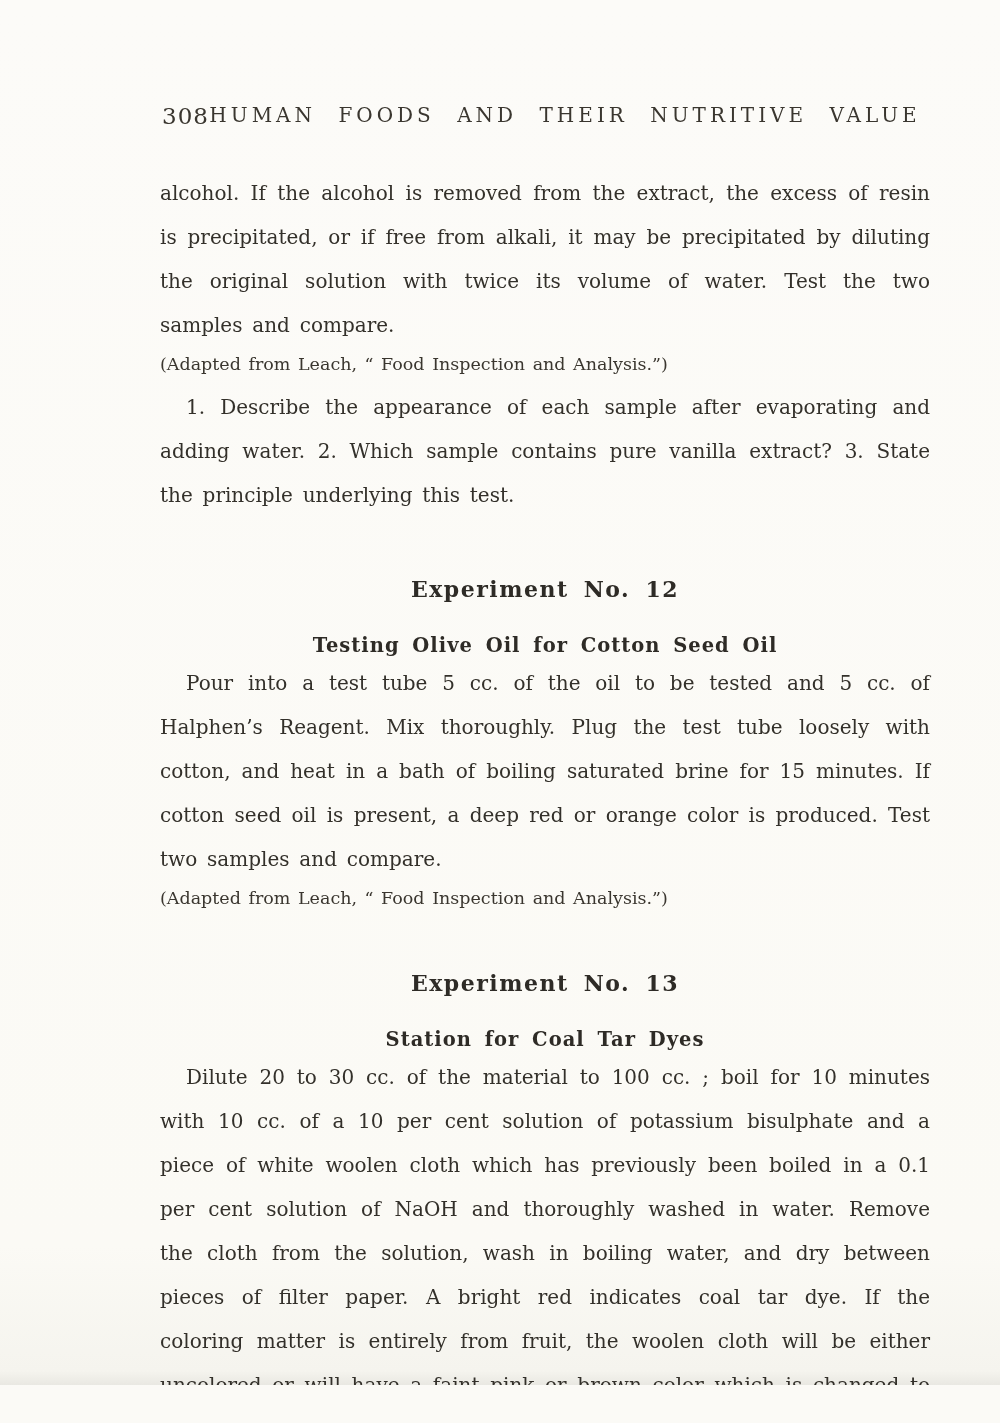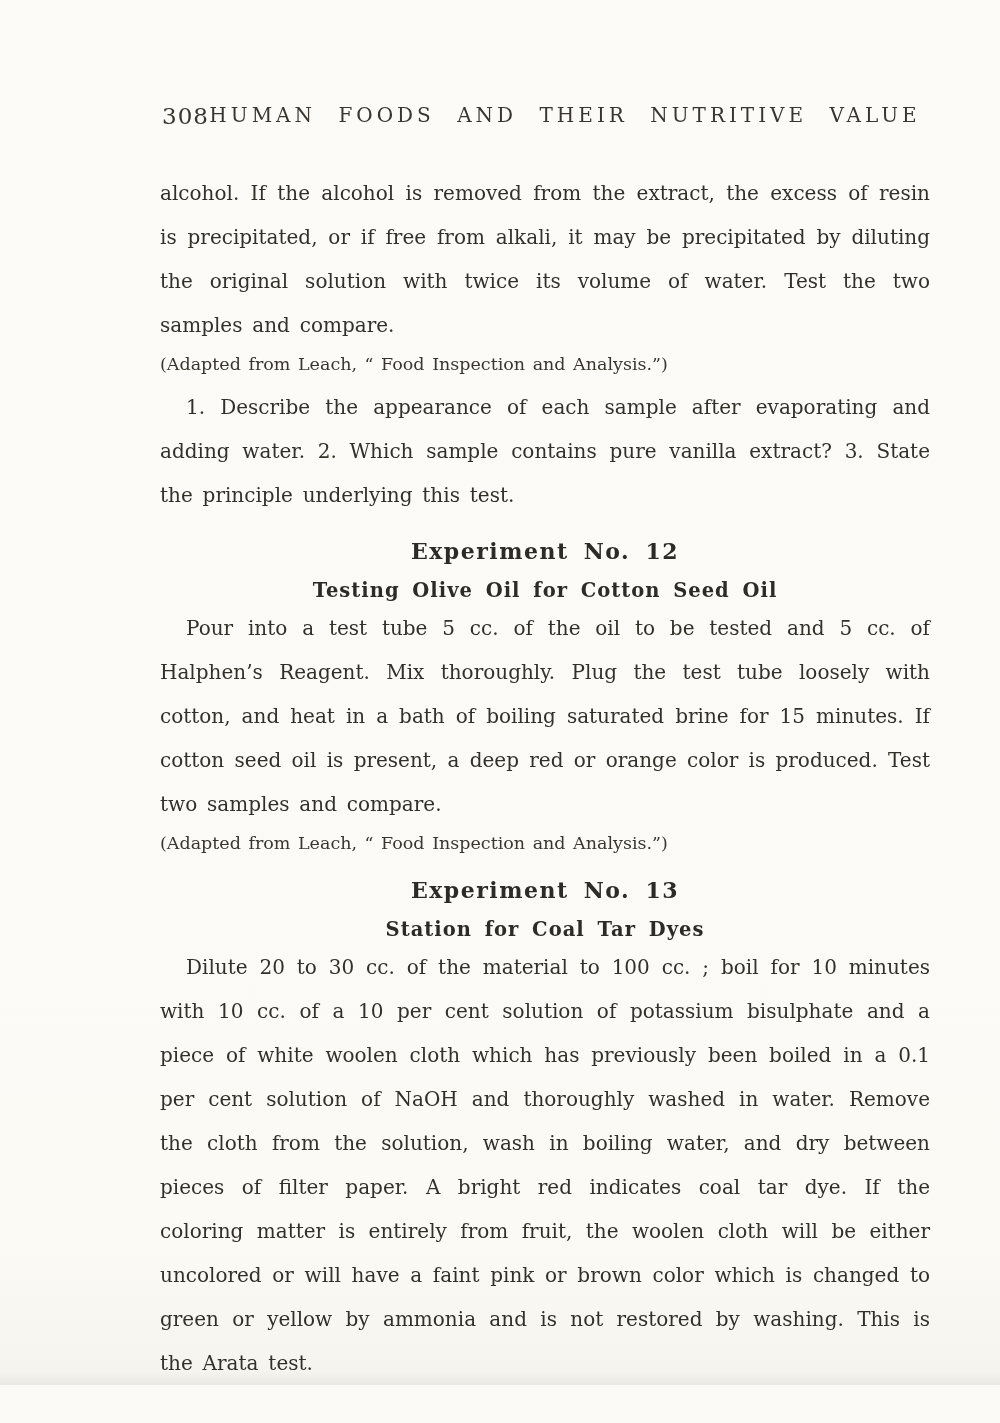--- a/index.html
+++ b/index.html
@@ -63,30 +63,30 @@
     word-spacing: 2px;
   }
 
   .exp-heading {
     text-align: center;
     font-weight: bold;
     font-size: 22px;
     letter-spacing: 1.5px;
     word-spacing: 6px;
     color: #2e2b26;
-    margin-top: 21px;
+    margin-top: 59px;
   }
   .exp-subheading {
     text-align: center;
     font-weight: bold;
     font-size: 19.5px;
     letter-spacing: 1px;
     word-spacing: 5px;
     color: #2e2b26;
-    margin-top: 15px;
+    margin-top: 32px;
   }
   .after-subheading { margin-top: 4px; }
   .questions { margin-top: 8px; }
   .bold-lead { font-weight: bold; }
 </style>
 </head>
 <body>
 
 <div class="page">
 

